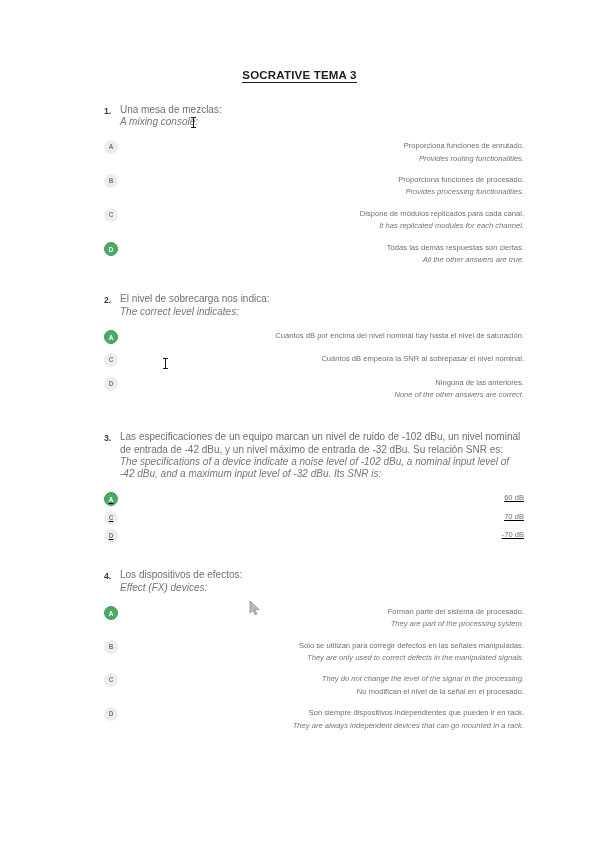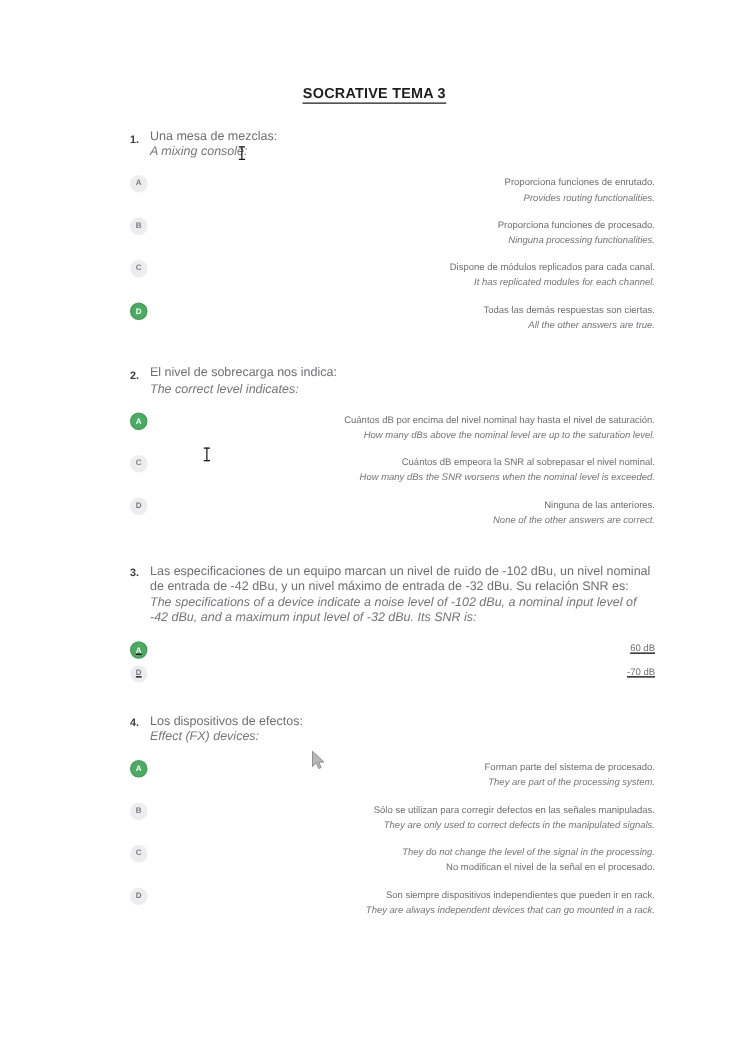--- a/index.html
+++ b/index.html
@@ -191,21 +191,21 @@
           <div class="badge">A</div>
           <div class="opt-text">
             <div class="opt-line es">Proporciona funciones de enrutado.</div>
             <div class="opt-line en">Provides routing functionalities.</div>
           </div>
         </div>
         <div class="option">
           <div class="badge">B</div>
           <div class="opt-text">
             <div class="opt-line es">Proporciona funciones de procesado.</div>
-            <div class="opt-line en">Ninguna processing functionalities.</div>
+            <div class="opt-line en">Provides processing functionalities.</div>
           </div>
         </div>
         <div class="option">
           <div class="badge">C</div>
           <div class="opt-text">
             <div class="opt-line es">Dispone de módulos replicados para cada canal.</div>
             <div class="opt-line en">It has replicated modules for each channel.</div>
           </div>
         </div>
         <div class="option">
@@ -224,28 +224,26 @@
         <div class="q-text">
           <div class="q-line es">El nivel de sobrecarga nos indica:</div>
           <div class="q-line en">The correct level indicates:</div>
         </div>
       </div>
       <div class="options">
         <div class="option">
           <div class="badge correct">A</div>
           <div class="opt-text">
             <div class="opt-line es">Cuántos dB por encima del nivel nominal hay hasta el nivel de saturación.</div>
-            <div class="opt-line en">How many dBs above the nominal level are up to the saturation level.</div>
           </div>
         </div>
         <div class="option">
           <div class="badge">C</div>
           <div class="opt-text">
             <div class="opt-line es">Cuántos dB empeora la SNR al sobrepasar el nivel nominal.</div>
-            <div class="opt-line en">How many dBs the SNR worsens when the nominal level is exceeded.</div>
           </div>
         </div>
         <div class="option">
           <div class="badge">D</div>
           <div class="opt-text">
             <div class="opt-line es">Ninguna de las anteriores.</div>
             <div class="opt-line en">None of the other answers are correct.</div>
           </div>
         </div>
       </div>
@@ -260,20 +258,26 @@
         </div>
       </div>
       <div class="options">
         <div class="option compact">
           <div class="badge correct">A</div>
           <div class="opt-text">
             <div class="opt-line es">60 dB</div>
           </div>
         </div>
         <div class="option compact">
+          <div class="badge">C</div>
+          <div class="opt-text">
+            <div class="opt-line es">70 dB</div>
+          </div>
+        </div>
+        <div class="option compact">
           <div class="badge">D</div>
           <div class="opt-text">
             <div class="opt-line es">-70 dB</div>
           </div>
         </div>
       </div>
     </div>
 
     <div class="question q4">
       <div class="q-head">

